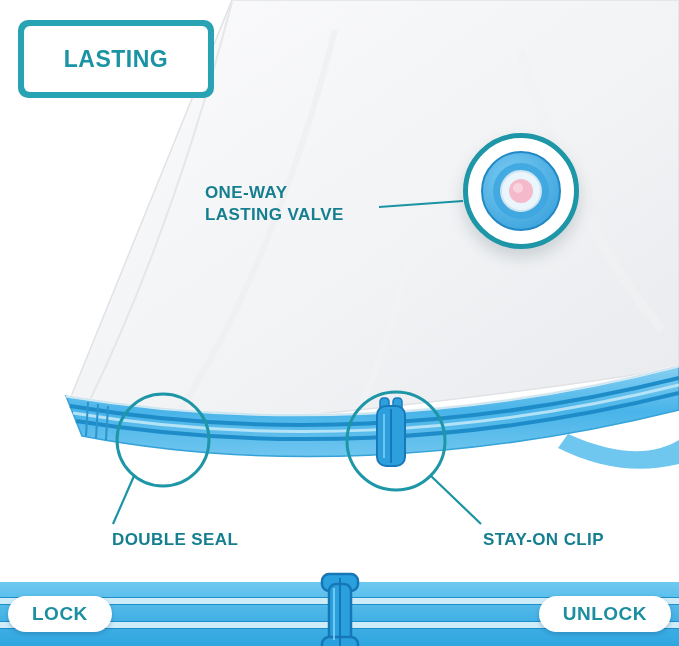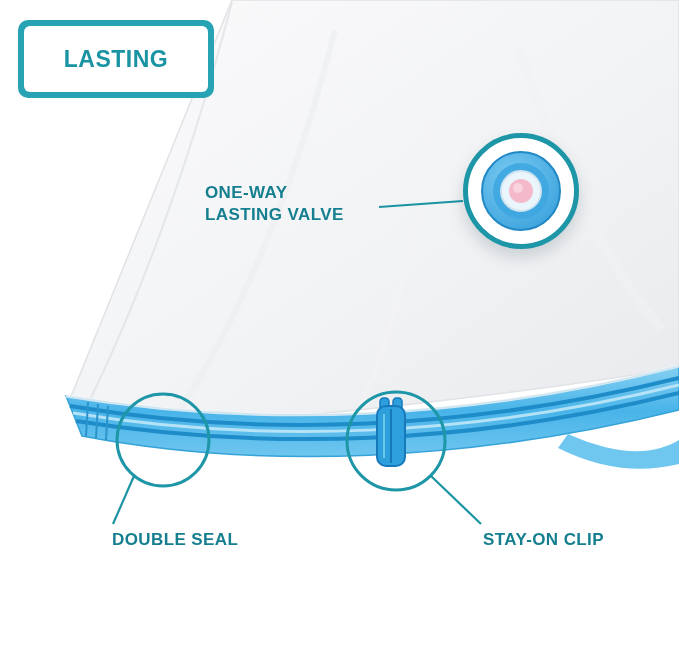--- a/index.html
+++ b/index.html
@@ -146,14 +146,27 @@
     </svg>
   </div>
 
   <div class="callout-label valve-label">
     <span>ONE-WAY</span>
     <span>LASTING VALVE</span>
   </div>
   <div class="callout-label double-seal-label">DOUBLE SEAL</div>
   <div class="callout-label stayon-label">STAY-ON CLIP</div>
 
+  <div class="bottom-bar">
+    <div class="rail r1"></div>
+    <div class="rail r2"></div>
+    <div class="pill lock">LOCK</div>
+    <div class="pill unlock">UNLOCK</div>
+    <svg class="bar-clip" viewBox="0 0 48 84" width="48" height="84" aria-hidden="true">
+      <rect x="6" y="2" width="36" height="17" rx="7" fill="#2aa0de" stroke="#1577b6" stroke-width="2.5"></rect>
+      <rect x="13" y="12" width="22" height="60" rx="7" fill="#2aa0de" stroke="#1577b6" stroke-width="2.5"></rect>
+      <rect x="6" y="65" width="36" height="17" rx="7" fill="#2aa0de" stroke="#1577b6" stroke-width="2.5"></rect>
+      <line x1="24" y1="6" x2="24" y2="78" stroke="#1577b6" stroke-width="2"></line>
+      <line x1="18" y1="16" x2="18" y2="68" stroke="#7fd0f4" stroke-width="2" opacity="0.85"></line>
+    </svg>
+  </div>
 
 </div>
 
 </body></html>

